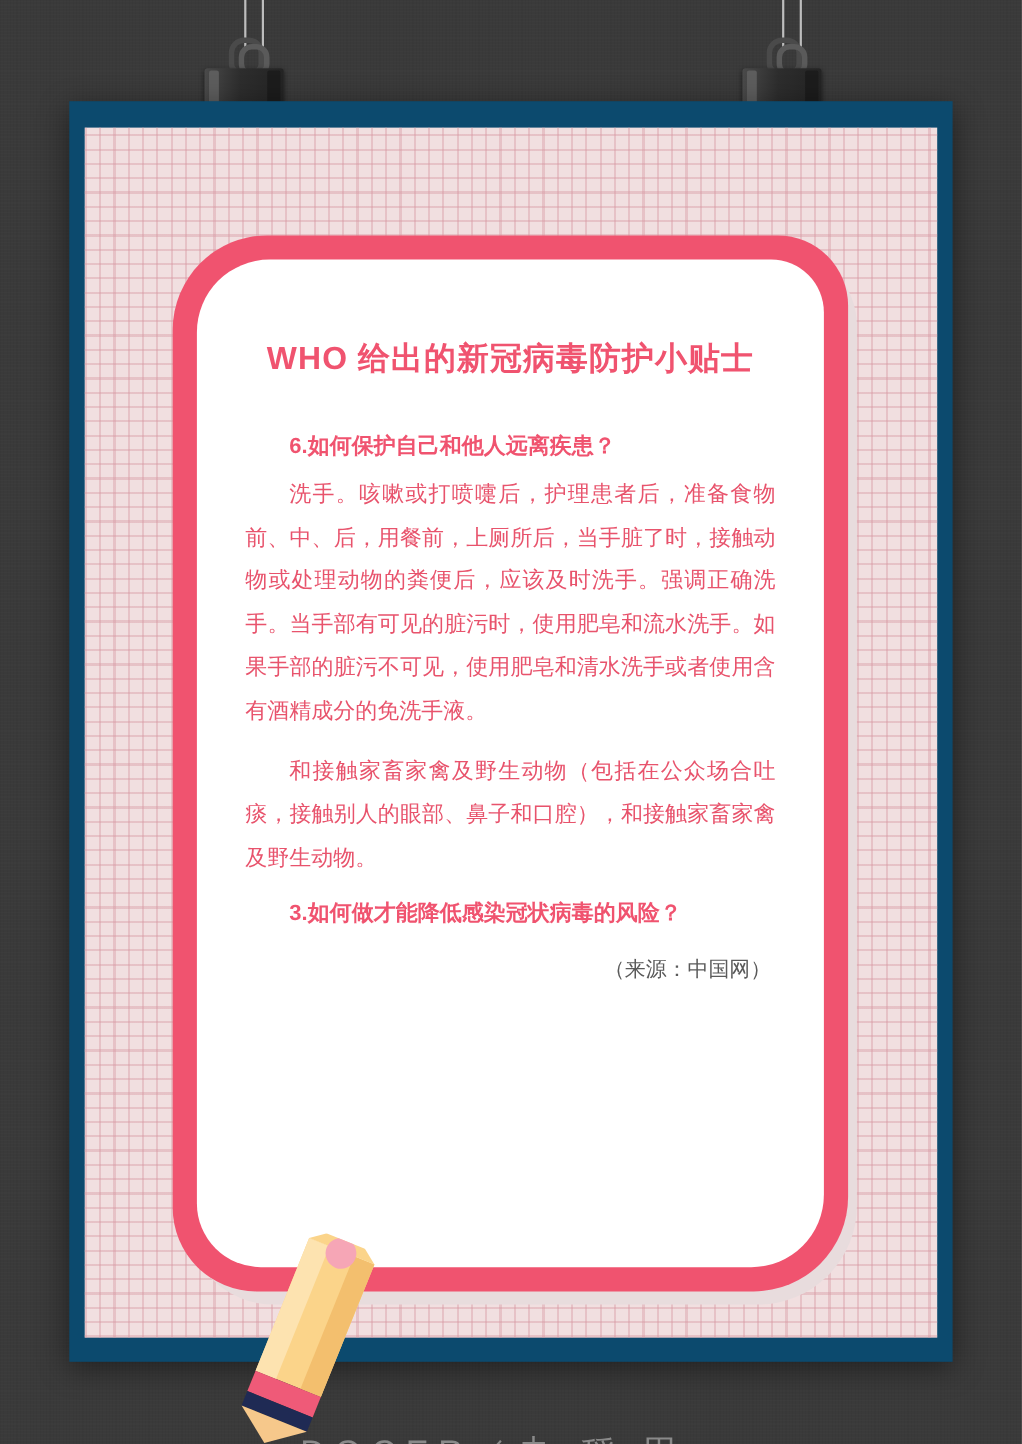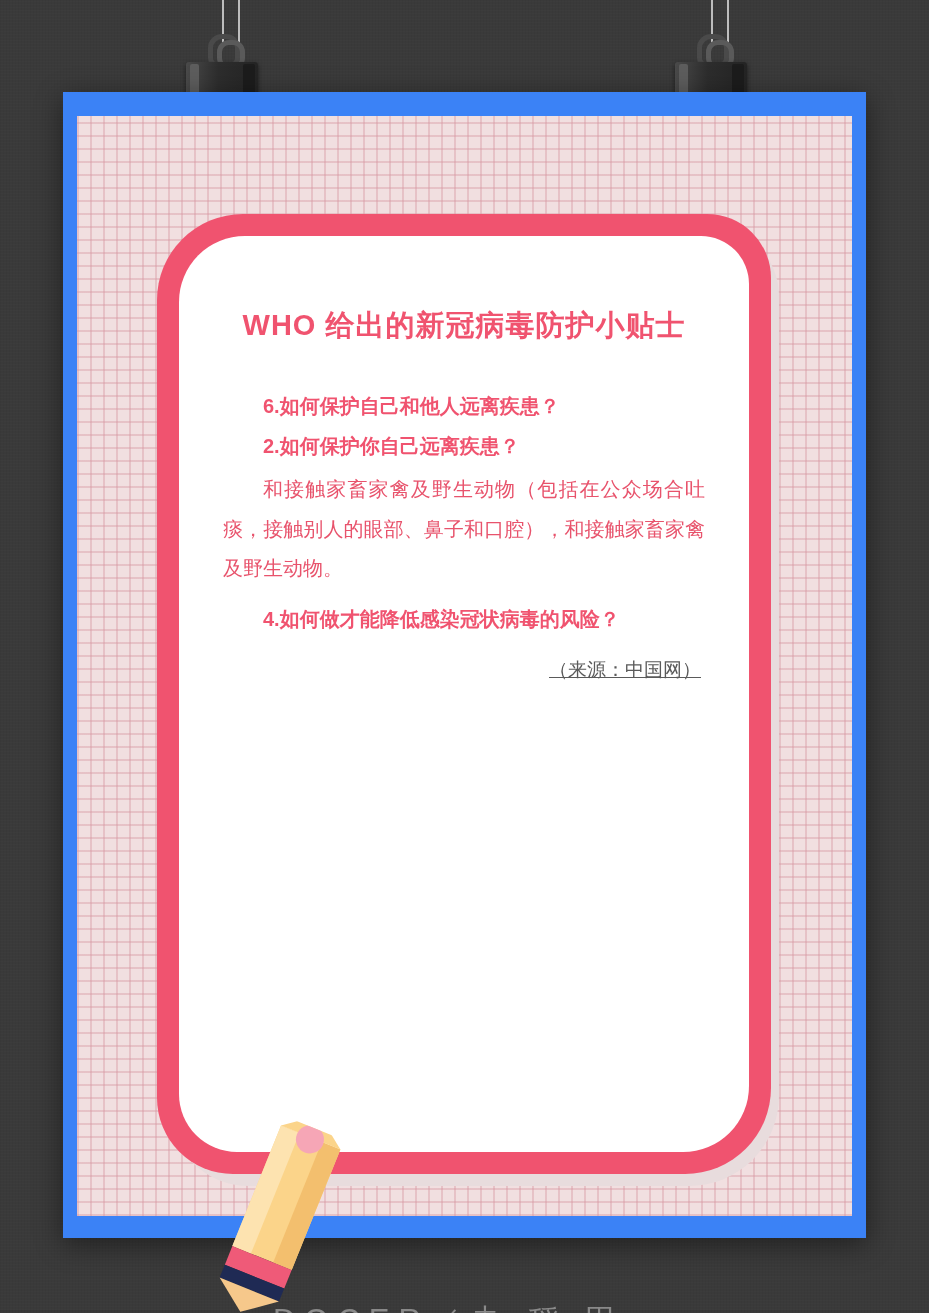--- a/index.html
+++ b/index.html
@@ -85,21 +85,21 @@
     border-radius: 2px;
   }
 
   
   .paper {
     position: absolute;
     left: 63px;
     top: 92px;
     width: 803px;
     height: 1146px;
-    background: #3b82f6;
+    background: #0c4a6e;
     box-shadow: 0 6px 26px rgba(0,0,0,0.45);
   }
 
   
   .check-panel {
     position: absolute;
     left: 14px;
     top: 24px;
     width: 775px;
     height: 1100px;
@@ -176,21 +176,20 @@
     text-justify: inter-ideograph;
     margin-bottom: 14px;
   }
 
   .source {
     color: #5a5a5a;
     font-size: 19px;
     text-align: right;
     margin-top: 22px;
     padding-right: 4px;
-    text-decoration: underline;
   }
 
   
   .pencil {
     position: absolute;
     left: 140px;
     top: 1005px;
     width: 120px;
     height: 200px;
     transform: rotate(22deg);
@@ -236,29 +235,29 @@
   <div class="check-panel">
     <div class="frame-shadow"></div>
     <div class="frame">
       <div class="frame-inner">
         <div class="content">
 
           <div class="doc-title">WHO 给出的新冠病毒防护小贴士</div>
 
           <div class="section">
             <div class="sec-heading">6.如何保护自己和他人远离疾患？</div>
+            <div class="sec-body">洗手。咳嗽或打喷嚏后，护理患者后，准备食物前、中、后，用餐前，上厕所后，当手脏了时，接触动物或处理动物的粪便后，应该及时洗手。强调正确洗手。当手部有可见的脏污时，使用肥皂和流水洗手。如果手部的脏污不可见，使用肥皂和清水洗手或者使用含有酒精成分的免洗手液。</div>
           </div>
 
           <div class="section">
-            <div class="sec-heading">2.如何保护你自己远离疾患？</div>
             <div class="sec-body">和接触家畜家禽及野生动物（包括在公众场合吐痰，接触别人的眼部、鼻子和口腔），和接触家畜家禽及野生动物。</div>
           </div>
 
           <div class="section">
-            <div class="sec-heading">4.如何做才能降低感染冠状病毒的风险？</div>
+            <div class="sec-heading">3.如何做才能降低感染冠状病毒的风险？</div>
           </div>
 
           <div class="source">（来源：中国网）</div>
         </div>
       </div>
     </div>
 
     <svg class="pencil" viewBox="0 0 120 200">
 
       <rect x="28" y="10" width="64" height="130" fill="#fbd48a"></rect>

